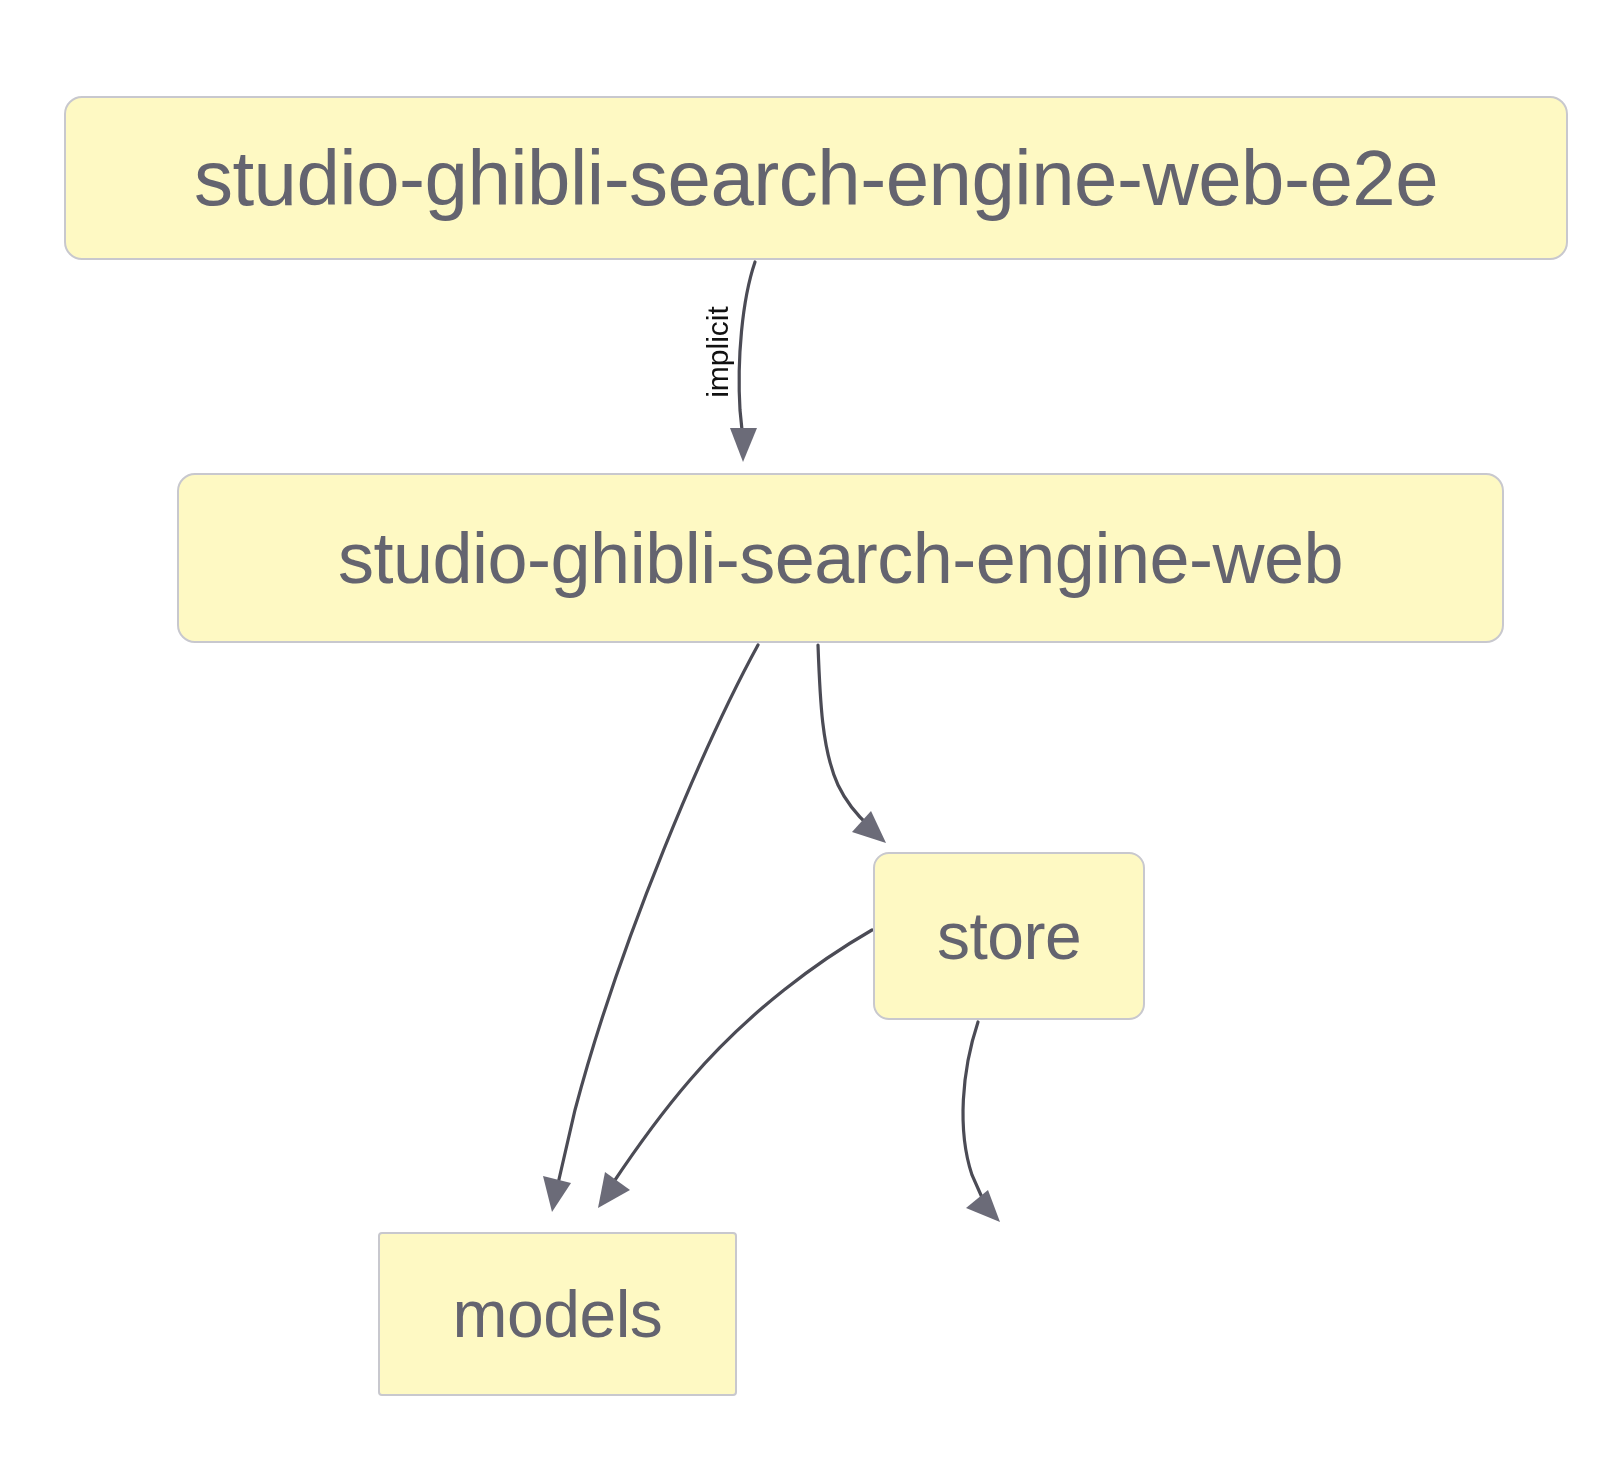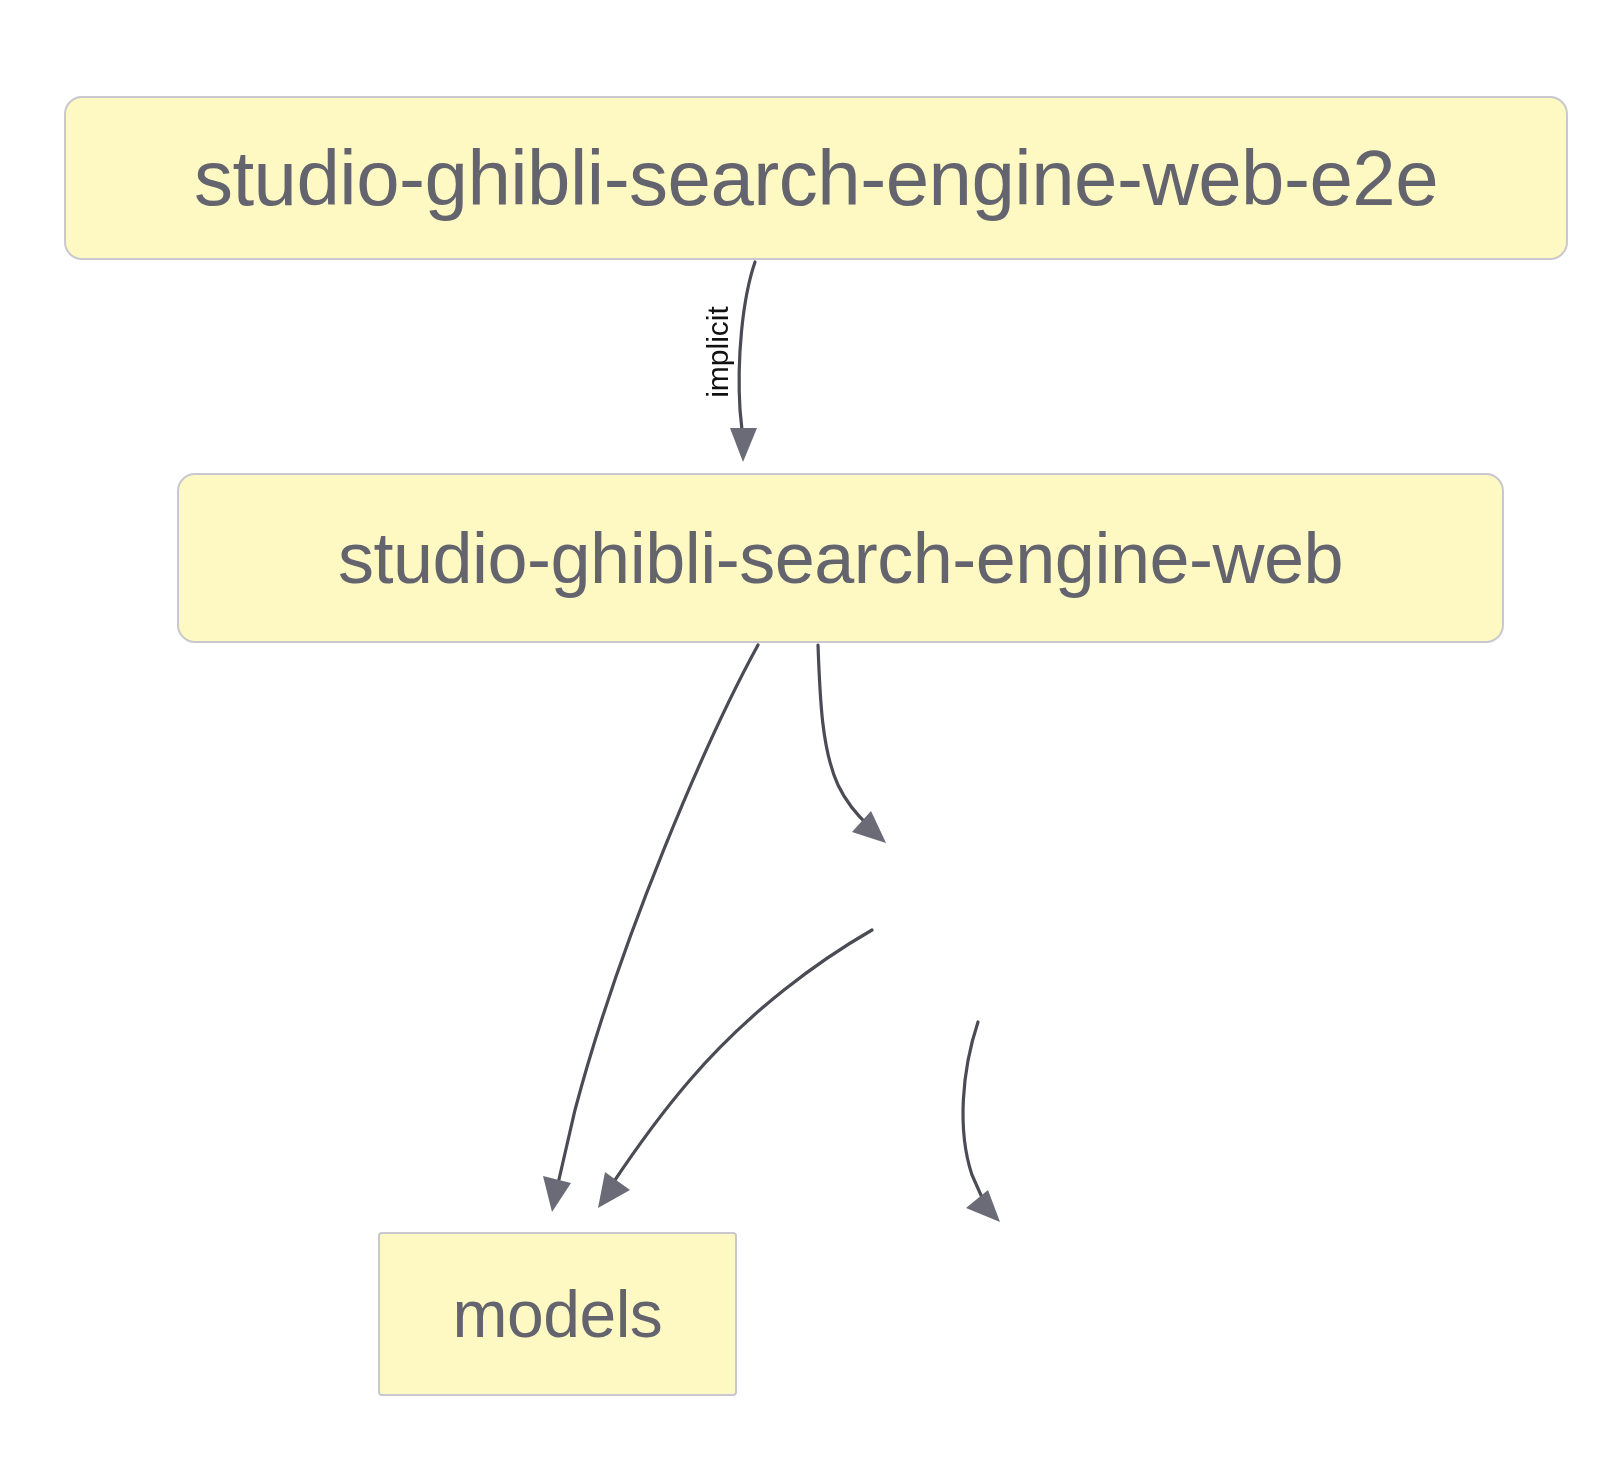--- a/index.html
+++ b/index.html
@@ -102,20 +102,23 @@
   </svg>
 
   <div class="node" style="left:64px; top:96px; width:1504px; height:164px; font-size:78px;">
     <span class="node-label">studio-ghibli-search-engine-web-e2e</span>
   </div>
 
   <div class="node" style="left:153px; top:473px; width:1327px; height:170px; font-size:72px;margin-left:24px;">
     <span class="node-label">studio-ghibli-search-engine-web</span>
   </div>
 
+  <div class="node" style="left:873px; top:852px; width:272px; height:168px; font-size:66px; border-radius:16px;">
+    <span class="node-label">store</span>
+  </div>
 
   <div class="node" style="left:378px; top:1232px; width:359px; height:164px; font-size:66px; border-radius:4px;">
     <span class="node-label">models</span>
   </div>
 
 
   <div class="edge-label" style="left:660px; top:337px; width:115px; text-align:center;">implicit</div>
 
 </div>
 

